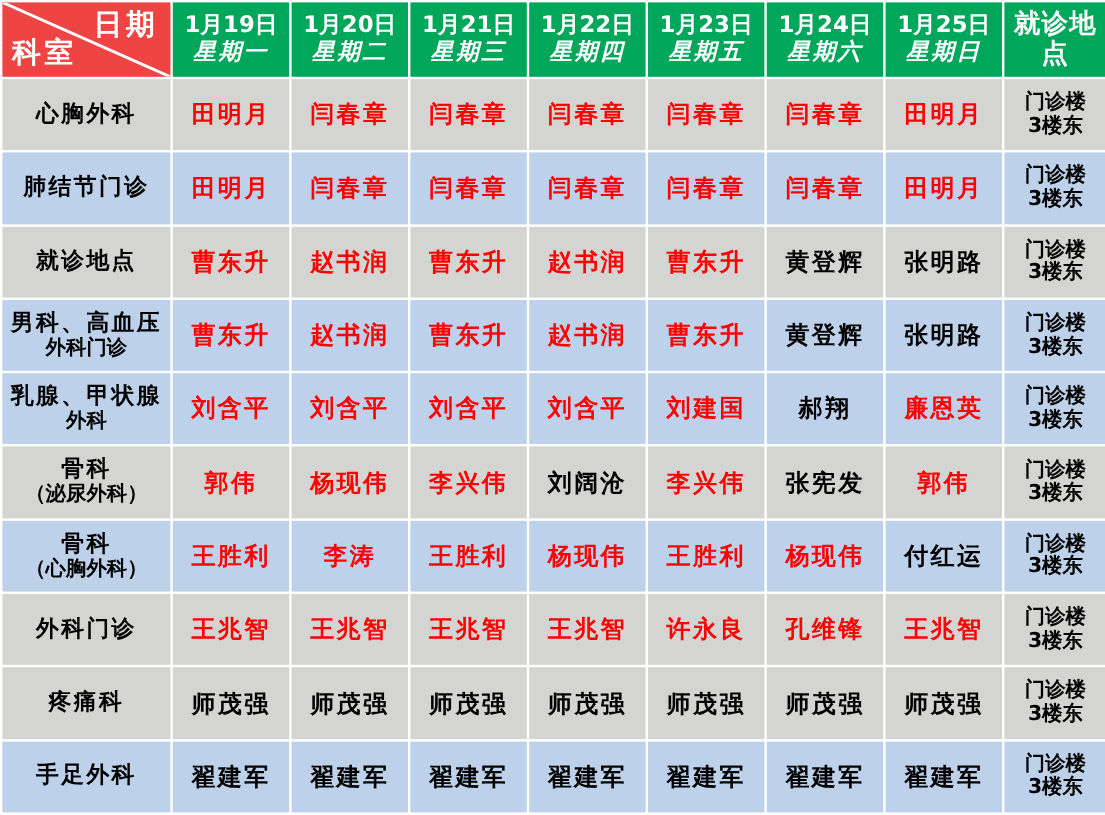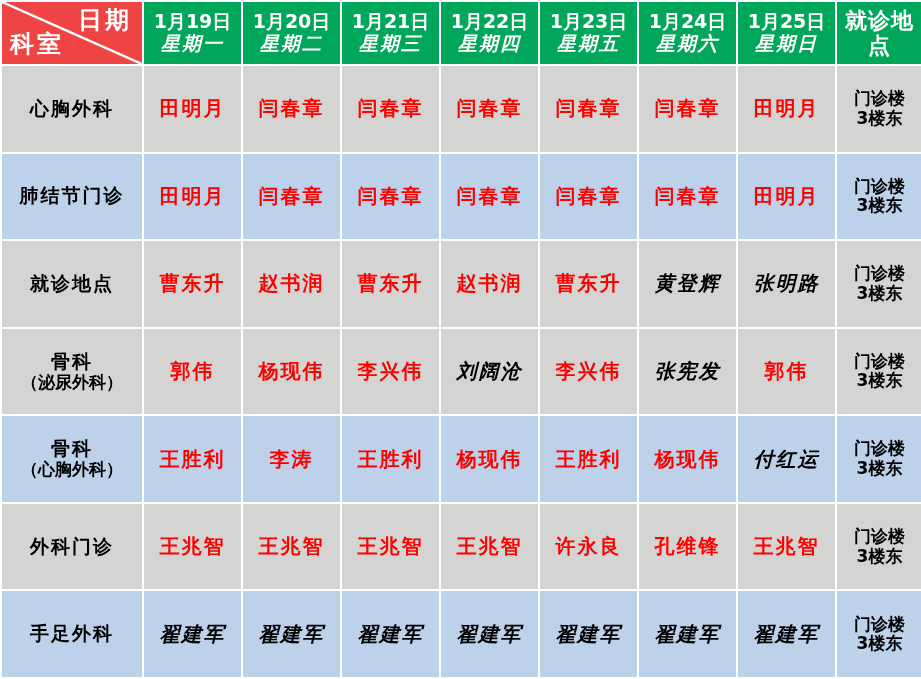--- a/index.html
+++ b/index.html
@@ -95,21 +95,21 @@
     line-height: 1.25;
   }
   td.place-cell .pl1, td.place-cell .pl2 { display: block; }
 
   
   tr.band-gray td { background: #D4D4D2; }
   tr.band-blue td { background: #BDD2EA; }
 
   
   .name-red   { color: #FF0000; }
-  .name-black { color: #000000; font-style: italic; }
+  .name-black { color: #000000; }
 </style>
 </head>
 <body>
 
 <table id="schedule-table">
   <colgroup>
     <col class="col-dept">
     <col class="col-day">
       <col class="col-day">
       <col class="col-day">
@@ -202,20 +202,54 @@
         <td class="day-cell name-red">曹东升</td>
         <td class="day-cell name-red">赵书润</td>
         <td class="day-cell name-red">曹东升</td>
         <td class="day-cell name-black">黄登辉</td>
         <td class="day-cell name-black">张明路</td>
         <td class="place-cell">
           <span class="pl1">门诊楼</span>
           <span class="pl2">3楼东</span>
         </td>
       </tr>
+      <tr class="data-row band-blue">
+        <td class="dept-cell">
+          <span class="dept-main">男科、高血压</span>
+          <span class="dept-sub">外科门诊</span>
+        </td>
+        <td class="day-cell name-red">曹东升</td>
+        <td class="day-cell name-red">赵书润</td>
+        <td class="day-cell name-red">曹东升</td>
+        <td class="day-cell name-red">赵书润</td>
+        <td class="day-cell name-red">曹东升</td>
+        <td class="day-cell name-black">黄登辉</td>
+        <td class="day-cell name-black">张明路</td>
+        <td class="place-cell">
+          <span class="pl1">门诊楼</span>
+          <span class="pl2">3楼东</span>
+        </td>
+      </tr>
+      <tr class="data-row band-blue">
+        <td class="dept-cell">
+          <span class="dept-main">乳腺、甲状腺</span>
+          <span class="dept-sub">外科</span>
+        </td>
+        <td class="day-cell name-red">刘含平</td>
+        <td class="day-cell name-red">刘含平</td>
+        <td class="day-cell name-red">刘含平</td>
+        <td class="day-cell name-red">刘含平</td>
+        <td class="day-cell name-red">刘建国</td>
+        <td class="day-cell name-black">郝翔</td>
+        <td class="day-cell name-red">廉恩英</td>
+        <td class="place-cell">
+          <span class="pl1">门诊楼</span>
+          <span class="pl2">3楼东</span>
+        </td>
+      </tr>
       <tr class="data-row band-gray">
         <td class="dept-cell">
           <span class="dept-main">骨科</span>
           <span class="dept-sub">（泌尿外科）</span>
         </td>
         <td class="day-cell name-red">郭伟</td>
         <td class="day-cell name-red">杨现伟</td>
         <td class="day-cell name-red">李兴伟</td>
         <td class="day-cell name-black">刘阔沧</td>
         <td class="day-cell name-red">李兴伟</td>
@@ -252,20 +286,36 @@
         <td class="day-cell name-red">王兆智</td>
         <td class="day-cell name-red">王兆智</td>
         <td class="day-cell name-red">许永良</td>
         <td class="day-cell name-red">孔维锋</td>
         <td class="day-cell name-red">王兆智</td>
         <td class="place-cell">
           <span class="pl1">门诊楼</span>
           <span class="pl2">3楼东</span>
         </td>
       </tr>
+      <tr class="data-row band-gray">
+        <td class="dept-cell">
+          <span class="dept-main">疼痛科</span>
+        </td>
+        <td class="day-cell name-black">师茂强</td>
+        <td class="day-cell name-black">师茂强</td>
+        <td class="day-cell name-black">师茂强</td>
+        <td class="day-cell name-black">师茂强</td>
+        <td class="day-cell name-black">师茂强</td>
+        <td class="day-cell name-black">师茂强</td>
+        <td class="day-cell name-black">师茂强</td>
+        <td class="place-cell">
+          <span class="pl1">门诊楼</span>
+          <span class="pl2">3楼东</span>
+        </td>
+      </tr>
       <tr class="data-row band-blue">
         <td class="dept-cell">
           <span class="dept-main">手足外科</span>
         </td>
         <td class="day-cell name-black">翟建军</td>
         <td class="day-cell name-black">翟建军</td>
         <td class="day-cell name-black">翟建军</td>
         <td class="day-cell name-black">翟建军</td>
         <td class="day-cell name-black">翟建军</td>
         <td class="day-cell name-black">翟建军</td>

